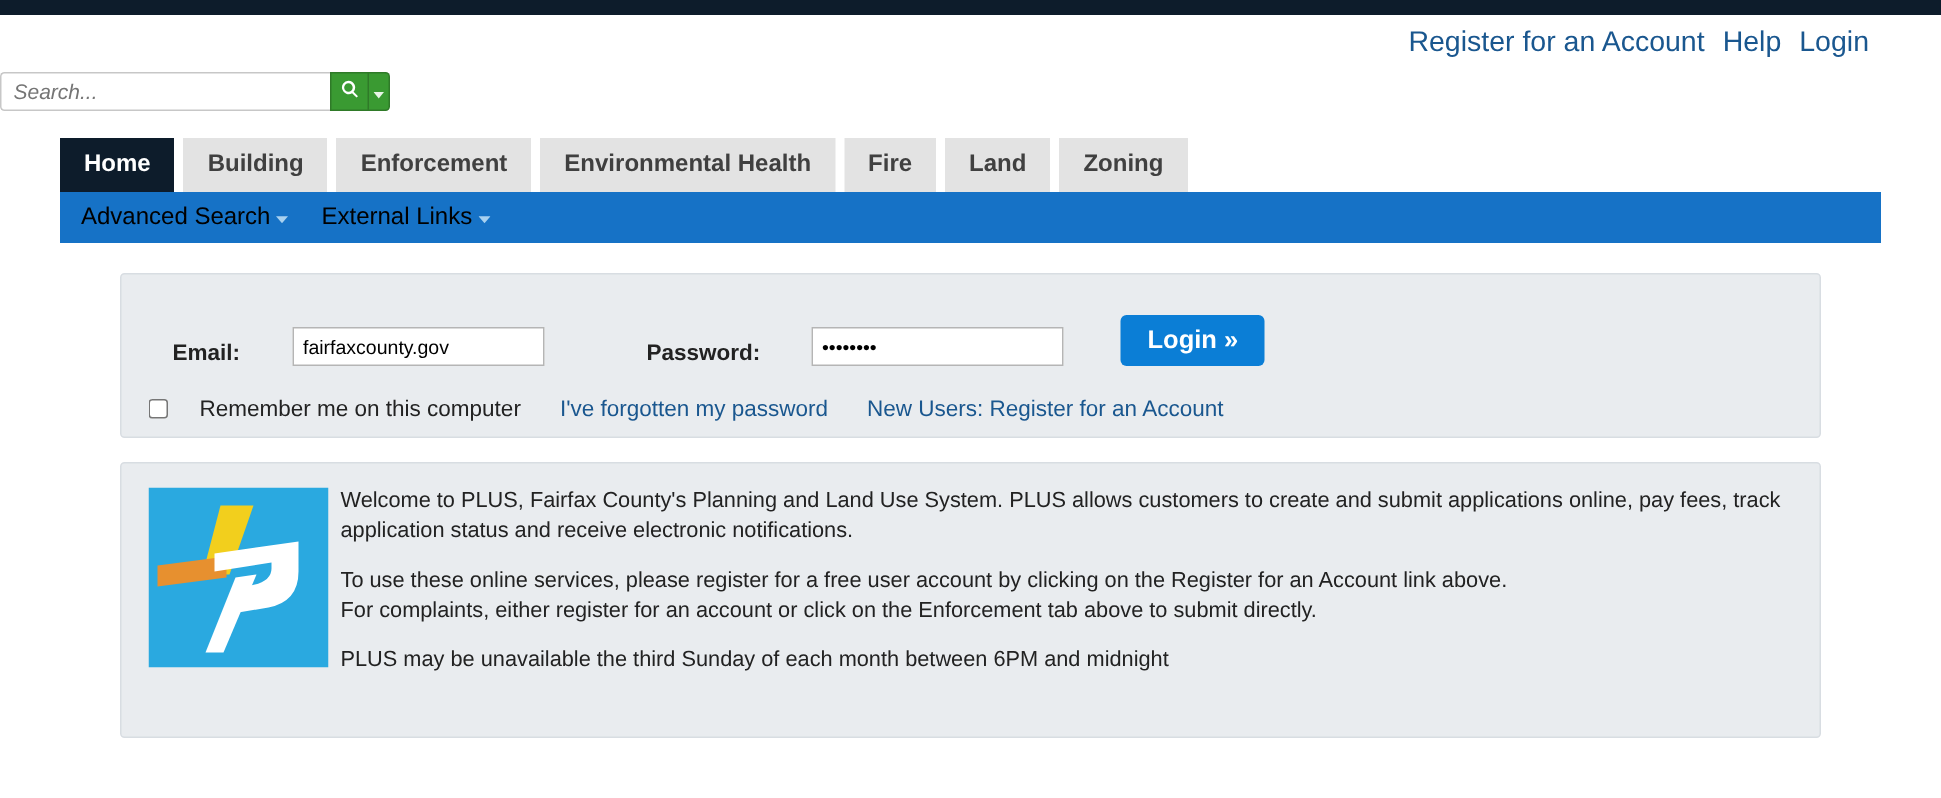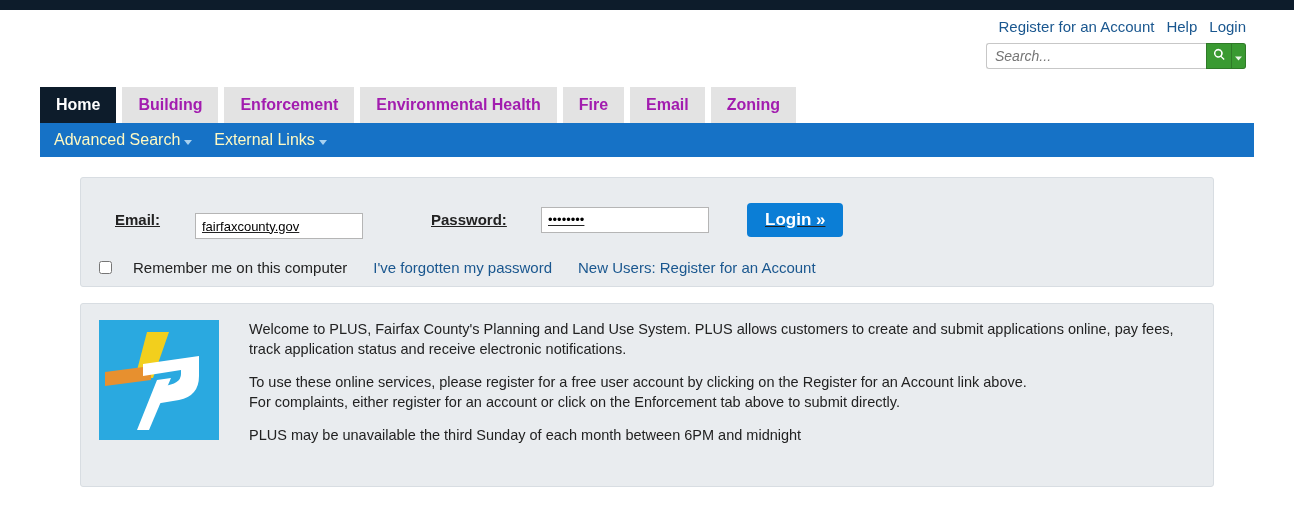--- a/index.html
+++ b/index.html
@@ -1,20 +1,20 @@
 <!DOCTYPE html>
 <html><head>
   <meta charset="utf-8">
   <style>
     * { box-sizing: border-box; margin: 0; padding: 0; }
     body { font-family: Arial, Helvetica, sans-serif; font-size: 14px; color: #222; background: #fff; }
     .top-bar { background: #0d1c2b; height: 10px; }
     .header-row { display: flex; justify-content: flex-end; align-items: center; padding: 8px 48px 4px 0; gap: 12px; }
-    .header-row a { color: #1a578f; text-decoration: none; font-size: 15px; }
-    .search-row { display: flex; justify-content: flex-end; padding: 4px 48px 18px 0; }
+    .header-row a { color: #1a578f; text-decoration: none; font-size: 19px; }
+    .search-row { display: flex; padding: 4px 48px 18px 0; }
     .search-group { display: flex; align-items: stretch; }
     .search-input {
       width: 220px; height: 26px;
       border: 1px solid #c7c7c7; border-right: none;
       padding: 0 8px; color: #777; font-style: italic; font-size: 14px;
       border-radius: 3px 0 0 3px;
     }
     .search-btn {
       background: #3a9a32; border: 1px solid #2f7a28;
       width: 26px; display: flex; align-items: center; justify-content: center;
@@ -23,58 +23,58 @@
     .search-btn svg { width: 13px; height: 13px; fill: #fff; }
     .search-drop {
       background: #3a9a32; border: 1px solid #2f7a28; border-left: none;
       width: 14px; display: flex; align-items: center; justify-content: center;
       border-radius: 0 3px 3px 0; cursor: pointer;
     }
     .search-drop svg { width: 7px; height: 5px; fill: #e8f5e6; }
     .nav-wrap { padding: 0 40px; }
     .tabs { display: flex; gap: 6px; }
     .tab {
-      background: #e3e3e3; color: #a21caf;
+      background: #e3e3e3; color: #404040;
       padding: 9px 16px; font-weight: bold; font-size: 16px;
       cursor: pointer;
     }
     .tab.active { background: #0d1c2b; color: #fff; }
     .subnav {
-      background: #1672c6; color: #fef9c3; height: 34px;
+      background: #1672c6; color: #000000; height: 34px;
       display: flex; align-items: center; gap: 22px; padding: 0 14px;
       font-size: 16px;
     }
     .subnav-item { display: inline-flex; align-items: center; gap: 4px; cursor: pointer; }
     .subnav-item svg { width: 8px; height: 5px; fill: #a8d1f0; }
     .panel {
       margin: 20px 40px 0 40px; background: #e9ecef;
       border: 1px solid #d8dde2; border-radius: 3px;
       padding: 22px 18px 10px 18px;
     }
-    .login-row { display: flex; align-items: center; gap: 20px; margin-bottom: 20px; text-decoration: underline; }
+    .login-row { display: flex; align-items: flex-end; gap: 20px; margin-bottom: 20px; }
     .login-label { font-weight: bold; width: 90px; text-align: left; font-size: 15px; }
     .login-row .lbl-email { margin-left: 16px; width: 60px; }
     .login-row input[type=text], .login-row input[type=password] {
       height: 26px; border: 1px solid #b5b5b5; background: #fff; padding: 0 6px; font-size: 13px;
     }
     #email-field { width: 168px; margin-top: 13px; }
     #password-field { width: 168px; }
     .login-btn {
       background: #0b7ed6; color: #fff; border: none; border-radius: 4px;
       padding: 7px 18px; font-size: 17px; font-weight: bold; cursor: pointer;
       margin-left: 18px;
     }
     .login-lower { display: flex; align-items: center; gap: 26px; font-size: 15px; }
     .remember { display: flex; align-items: center; gap: 21px; color: #222; }
     .link { color: #1a578f; text-decoration: none; cursor: pointer; }
     .welcome-panel {
       margin: 16px 40px 0 40px; background: #e9ecef;
       border: 1px solid #d8dde2; border-radius: 3px;
       padding: 16px 18px 40px 18px;
-      display: flex; gap: 30px; align-items: flex-start;
+      display: flex; gap: 8px; align-items: flex-start;
     }
     .logo-box { width: 120px; height: 120px; position: relative; flex-shrink: 0; }
     .logo-box svg { width: 100%; height: 100%; }
     .welcome-text { font-size: 14.5px; line-height: 1.35; color: #222; }
     .welcome-text p { margin-bottom: 14px; }
     .welcome-text p:last-child { margin-bottom: 0; }
   </style>
 </head>
 <body>
 
@@ -106,21 +106,21 @@
   </div>
 </div>
 
 <div class="nav-wrap">
   <div class="tabs" id="tabs">
       <div class="tab active">Home</div>
       <div class="tab">Building</div>
       <div class="tab">Enforcement</div>
       <div class="tab">Environmental Health</div>
       <div class="tab">Fire</div>
-      <div class="tab">Email</div>
+      <div class="tab">Land</div>
       <div class="tab">Zoning</div>
     </div>
   <div class="subnav">
     <span class="subnav-item">
       <span>Advanced Search</span>
       <span><svg viewBox="0 0 10 6">
             <path d="M0 0h10L5 6z"></path>
           </svg></span>
     </span>
     <span class="subnav-item">

